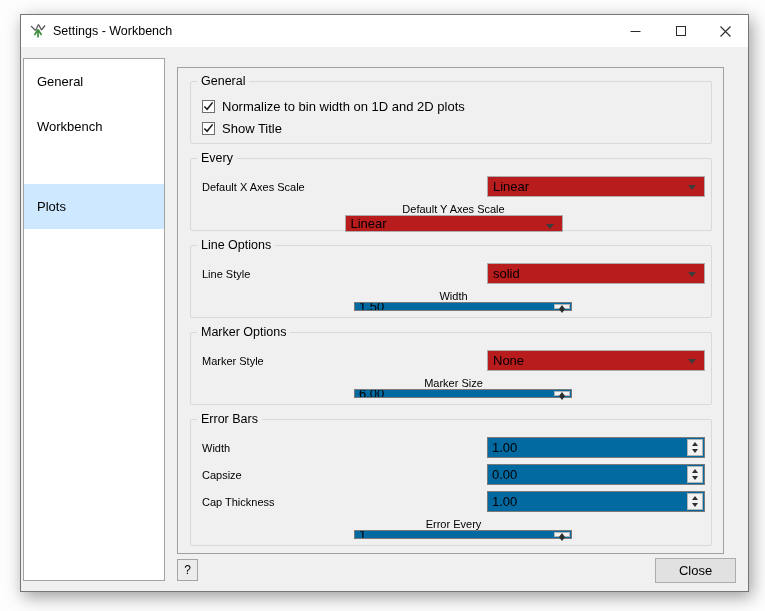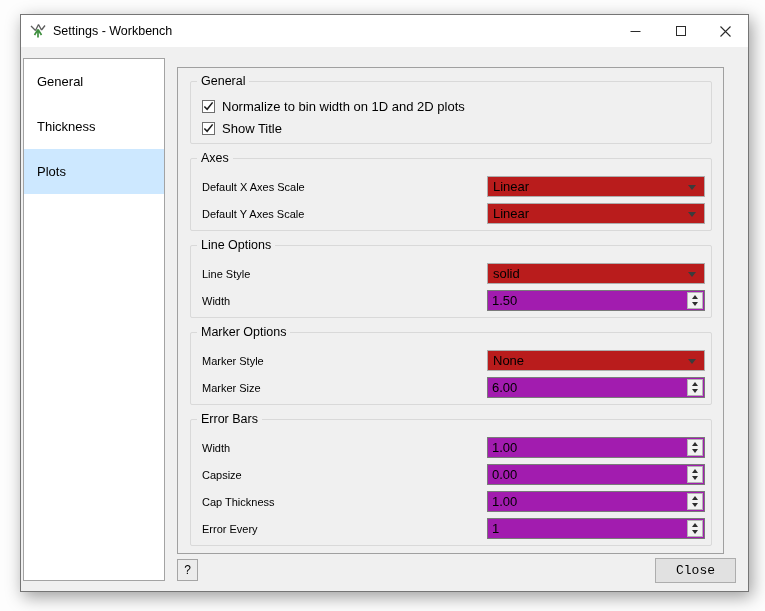--- a/index.html
+++ b/index.html
@@ -15,21 +15,21 @@
               display:flex; align-items:center; }
   .app-icon { width:16px; height:16px; margin-left:9px; flex:0 0 auto; }
   .title { margin-left:7px; font-size:12.5px; }
   .win-controls { position:absolute; right:0; top:0; height:32px; display:flex; }
   .win-btn { width:45px; height:32px; display:flex; align-items:center; justify-content:center; cursor:default; }
 
   
   .sidebar { position:absolute; left:2px; top:43px; width:142px; height:523px;
              background:#ffffff; border:1px solid #a3a3a3; }
   .side-item { height:45px; display:flex; align-items:center; padding-left:13px; font-size:13px; }
-  .side-item.selected { background:#cde8ff; }
+  .side-item.selected { background:#cde8ff;margin-top:35px; }
 
   
   .frame { position:absolute; left:156px; top:52px; width:547px; height:487px;
            border:1px solid #a0a0a0; padding:13px 11px 0 12px; }
 
   .groupbox { position:relative; border:1px solid #d9d9d9; border-radius:2px;
               padding:17px 6px 6px 11px; }
   .groupbox + .groupbox { margin-top:14px; }
   .groupbox.checks { padding:17px 6px 8px 11px; }
   .group-label { position:absolute; top:-8px; left:6px; background:#f0f0f0;
@@ -38,48 +38,48 @@
   .check-row { display:flex; align-items:center; height:14px; margin-bottom:8px; }
   .check-row:last-child { margin-bottom:0; }
   .checkbox { width:13px; height:13px; background:#fff; border:1px solid #6e6e6e;
               margin-right:7px; display:flex; align-items:center; justify-content:center; }
   .checkbox svg { display:none; }
   .checkbox.checked svg { display:block; }
   .check-label { font-size:13px; }
 
   .form-row { display:flex; align-items:center; justify-content:space-between;
               height:21px; margin-bottom:6px; }
-  .form-row:last-child { margin-bottom:0; }
+  .form-row:last-child { margin-bottom:0;flex-direction:column; }
   .row-label { font-size:11px; }
 
   .combo { width:218px; height:21px; background:#b91c1c; border:1px solid #adadad;
            position:relative; display:flex; align-items:center; padding-left:5px; cursor:default; }
   .combo-value { font-size:13px; }
   .combo-arrow { position:absolute; right:8px; top:8px; width:0; height:0;
                  border-left:4px solid transparent; border-right:4px solid transparent;
                  border-top:5px solid #3c3c3c; }
 
-  .spin { width:218px; height:21px; background:#a21caf; border:1px solid #7a7a7a; position:relative;margin-left:19px; }
+  .spin { width:218px; height:21px; background:#0369a1; border:1px solid #7a7a7a; position:relative;margin-left:19px; }
   .spin input { position:absolute; left:0; top:0; width:196px; height:100%; border:none; outline:none;
                 background:transparent; font-family:inherit; font-size:13px; padding-left:4px; }
   .spin-btns { position:absolute; right:1px; top:1px; bottom:1px; width:16px;
                background:#f2f2f2; border:1px solid #b3b3b3; display:flex; flex-direction:column; }
   .spin-half { flex:1; display:flex; align-items:center; justify-content:center; cursor:default; }
   .tri-up { width:0; height:0; border-left:3.5px solid transparent; border-right:3.5px solid transparent;
             border-bottom:4px solid #2d2d2d; }
   .tri-down { width:0; height:0; border-left:3.5px solid transparent; border-right:3.5px solid transparent;
               border-top:4px solid #2d2d2d; }
 
   
   .help-btn { position:absolute; left:156px; top:544px; width:21px; height:22px;
               background:#ececec; border:1px solid #a5a5a5; font-size:12px;
               font-family:inherit; text-align:center; }
   .close-btn { position:absolute; left:634px; top:543px; width:81px; height:25px;
                background:#e1e1e1; border:1px solid #adadad; font-size:13px;
-               font-family:Liberation Mono, monospace; }
+               font-family:Liberation Sans, sans-serif; }
 </style>
 </head>
 <body>
 
 <div class="window">
 
   <div class="titlebar">
     <span class="app-icon">
       <svg width="16" height="16" viewBox="0 0 16 16">
         <path d="M1 3 L5.5 7.5 M5.5 7.5 L8.5 1.5 M8.5 1.5 L11.5 7 M11.5 7 L15 2.5" stroke="#5c5c5c" stroke-width="1.3" fill="none"></path>
@@ -101,21 +101,21 @@
       <div class="win-btn">
         <svg width="11" height="11" viewBox="0 0 11 11">
             <path d="M0.5 0.5 L10.5 10.5 M10.5 0.5 L0.5 10.5" stroke="#2b2b2b" stroke-width="1.1"></path>
           </svg>
       </div>
     </div>
   </div>
 
   <div class="sidebar">
     <div class="side-item">General</div>
-    <div class="side-item">Thickness</div>
+    <div class="side-item">Workbench</div>
     <div class="side-item selected">Plots</div>
   </div>
 
   <div class="frame">
 
     <div class="groupbox checks">
       <span class="group-label">General</span>
       <div class="check-row">
         <span class="checkbox checked">
           <svg width="11" height="11" viewBox="0 0 12 12">
@@ -128,21 +128,21 @@
         <span class="checkbox checked">
           <svg width="11" height="11" viewBox="0 0 12 12">
               <path d="M1.5 6 L4.5 9 L10.5 1.5" stroke="#1a1a1a" stroke-width="1.7" fill="none"></path>
             </svg>
         </span>
         <span class="check-label">Show Title</span>
       </div>
     </div>
 
     <div class="groupbox">
-      <span class="group-label">Axes</span>
+      <span class="group-label">Every</span>
       <div class="form-row">
         <span class="row-label">Default X Axes Scale</span>
         <div class="combo">
           <span class="combo-value">Linear</span>
           <span class="combo-arrow"></span>
         </div>
       </div>
       <div class="form-row">
         <span class="row-label">Default Y Axes Scale</span>
         <div class="combo">

